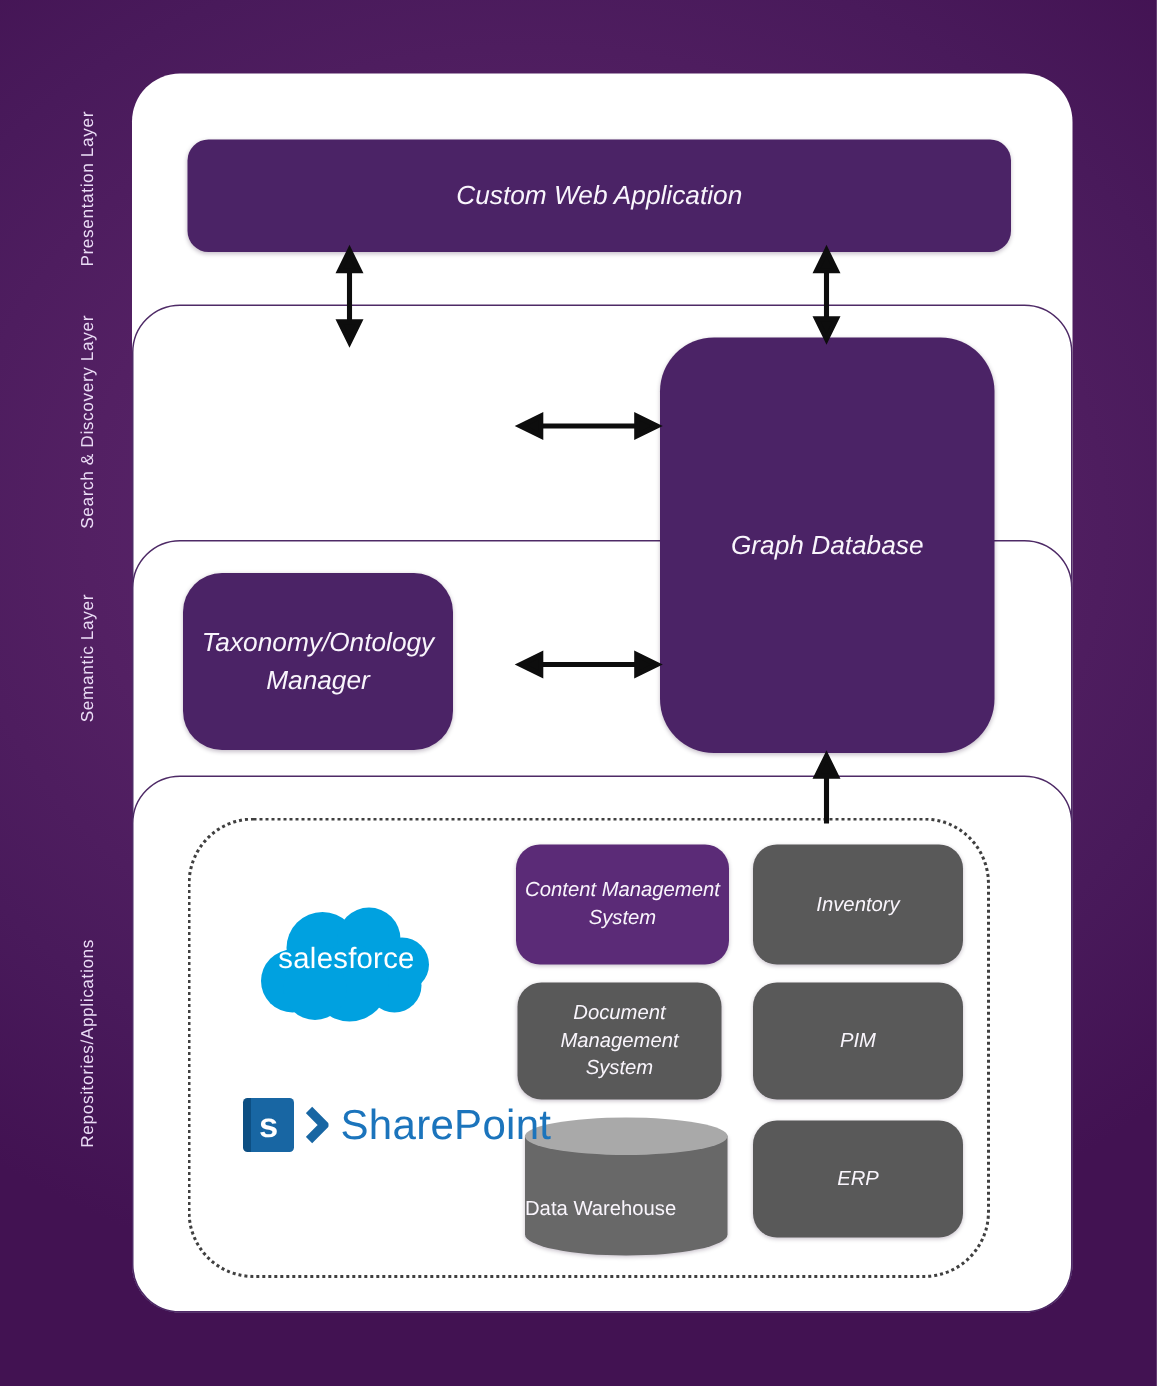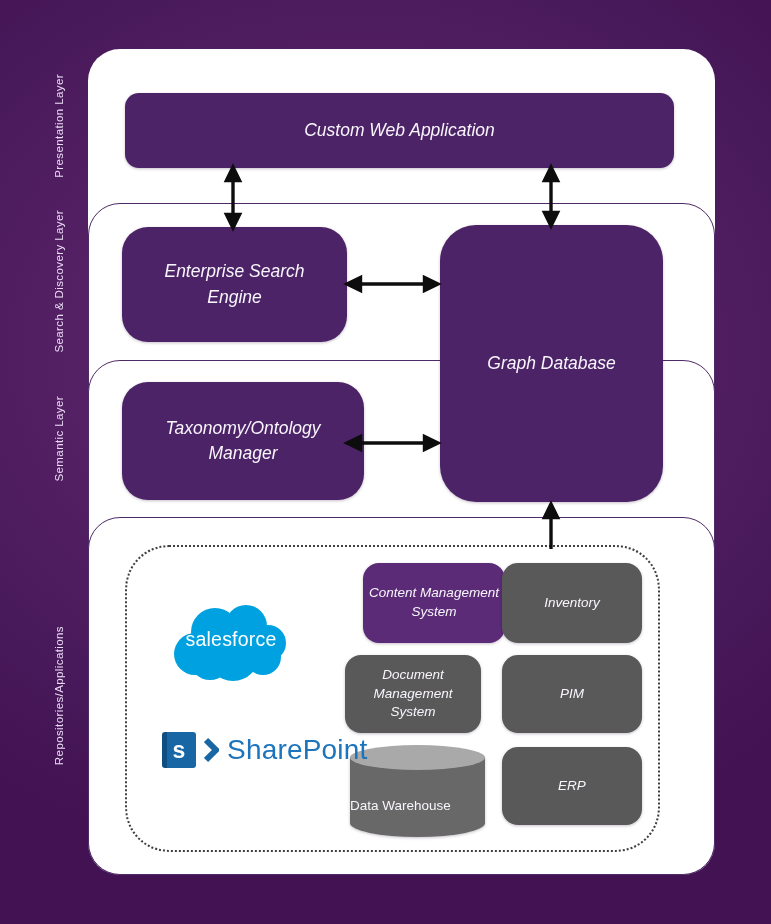--- a/index.html
+++ b/index.html
@@ -33,27 +33,27 @@
   }
   .node.purple{background:#4b2366;}
   .node.lpurple{background:#5b2b77;}
   .node.gray{background:#595959;}
   .big{font-size:17.5px;line-height:1.45;}
   .small{font-size:13.5px;line-height:1.4;}
 
   #node-cwa{left:125px;top:93px;width:549px;height:75px;border-radius:14px;}
   #node-ese{left:122px;top:227px;width:225px;height:115px;border-radius:26px;padding:0 17px;}
   #node-gd {left:440px;top:225px;width:223px;height:277px;border-radius:36px;}
-  #node-tom{left:122px;top:382px;width:242px;height:118px;border-radius:26px;padding:0 18px;}
+  #node-tom{left:122px;top:382px;width:180px;height:118px;border-radius:26px;padding:0 18px;}
 
   #dotted-repos{
     position:absolute;left:125px;top:545px;width:535px;height:307px;z-index:8;
     border:2px dotted #3f3f3f;border-radius:44px;box-sizing:border-box;background:transparent;
   }
-  #node-cms{left:363px;top:563px;width:142px;height:80px;border-radius:16px;padding:0 6px;}
+  #node-cms{left:344px;top:563px;width:142px;height:80px;border-radius:16px;padding:0 6px;}
   #node-inv{left:502px;top:563px;width:140px;height:80px;border-radius:16px;text-align:center;}
   #node-dms{left:345px;top:655px;width:136px;height:78px;border-radius:16px;padding:0 6px;}
   #node-pim{left:502px;top:655px;width:140px;height:78px;border-radius:16px;}
   #node-erp{left:502px;top:747px;width:140px;height:78px;border-radius:16px;}
 
   
   #node-dw{position:absolute;left:350px;top:745px;width:135px;height:92px;z-index:10;}
   #node-dw .cyl-body{
     position:absolute;left:0;right:0;top:12px;bottom:0;background:#686868;
     border-radius:0 0 50% 50% / 0 0 14px 14px;box-shadow:0 1px 3px rgba(30,5,45,.25);
@@ -105,23 +105,20 @@
   </div>
   <div class="vlabel" id="vlabel-semantic">
     <span>Semantic Layer</span>
   </div>
   <div class="vlabel" id="vlabel-repos">
     <span>Repositories/Applications</span>
   </div>
 
   <div class="node purple big" id="node-cwa">
     <span>Custom Web Application</span>
-  </div>
-  <div class="node purple big" id="node-ese">
-    <span>Enterprise Search Engine</span>
   </div>
   <div class="node purple big" id="node-gd">
     <span>Graph Database</span>
   </div>
   <div class="node purple big" id="node-tom">
     <span>Taxonomy/Ontology Manager</span>
   </div>
 
   <div id="dotted-repos"></div>
 

